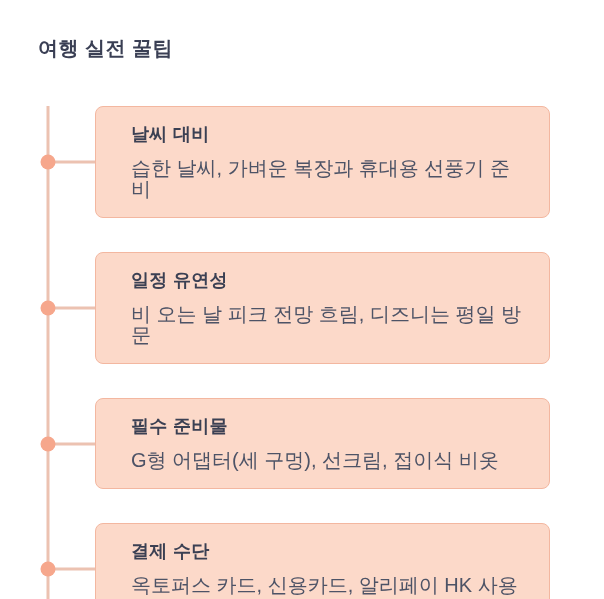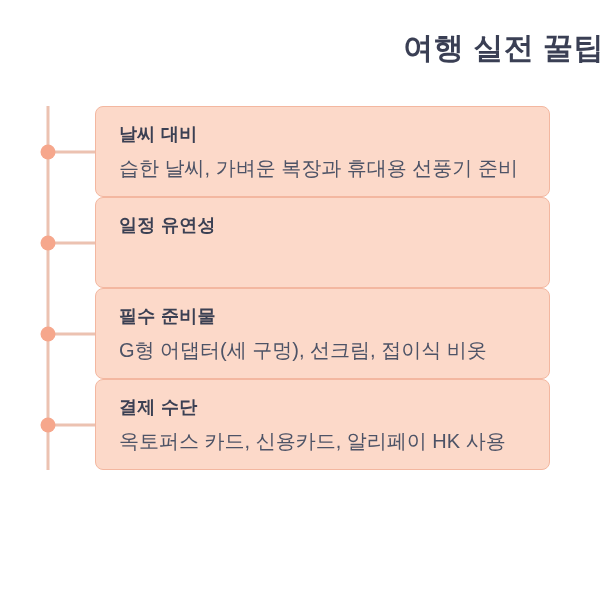--- a/index.html
+++ b/index.html
@@ -20,46 +20,45 @@
     font-family: "Liberation Sans", "DejaVu Sans", sans-serif;
     overflow: hidden;
   }
   .page {
     position: relative;
     width: 604px;
     height: 599px;
   }
   .page-title {
     margin: 26px 0 2px 38px;
-    font-size: 30px;
+    font-size: 20px;
     line-height: 44px;
     font-weight: 700;
     letter-spacing: 0.5px;
     color: var(--title-text);
-    text-align: right;
   }
   .timeline {
     position: relative;
     margin: 36px 0 0 48px;
     width: 530px;
   }
   .timeline-line {
     position: absolute;
     left: 0;
     top: 0;
     bottom: 0;
     width: 3px;
     transform: translateX(-50%);
     background: var(--timeline-line);
   }
   .tip-item {
     position: relative;
     margin-left: 47px;
   }
-  .tip-item + .tip-item { }
+  .tip-item + .tip-item { margin-top: 34px; }
   .timeline-connector {
     position: absolute;
     left: -47px;
     top: 50%;
     width: 47px;
     height: 3px;
     transform: translateY(-50%);
     background: var(--timeline-line);
   }
   .timeline-dot {
@@ -71,21 +70,21 @@
     transform: translate(-50%, -50%);
     border-radius: 50%;
     background: var(--timeline-dot);
   }
   .tip-card {
     width: 455px;
     min-height: 91px;
     background: var(--card-bg);
     border: 1px solid var(--card-border);
     border-radius: 8px;
-    padding: 15px 20px 17px 23px;
+    padding: 15px 20px 17px 35px;
   }
   .tip-title {
     font-size: 18px;
     line-height: 24px;
     font-weight: 700;
     letter-spacing: 0.3px;
     color: var(--card-title-text);
   }
   .tip-description {
     margin-top: 12px;
@@ -111,20 +110,21 @@
         <div class="tip-title">날씨 대비</div>
         <div class="tip-description">습한 날씨, 가벼운 복장과 휴대용 선풍기 준비</div>
       </div>
     </div>
 
     <div class="tip-item">
       <span class="timeline-connector"></span>
       <span class="timeline-dot"></span>
       <div class="tip-card">
         <div class="tip-title">일정 유연성</div>
+        <div class="tip-description">비 오는 날 피크 전망 흐림, 디즈니는 평일 방문</div>
       </div>
     </div>
 
     <div class="tip-item">
       <span class="timeline-connector"></span>
       <span class="timeline-dot"></span>
       <div class="tip-card">
         <div class="tip-title">필수 준비물</div>
         <div class="tip-description">G형 어댑터(세 구멍), 선크림, 접이식 비옷</div>
       </div>

